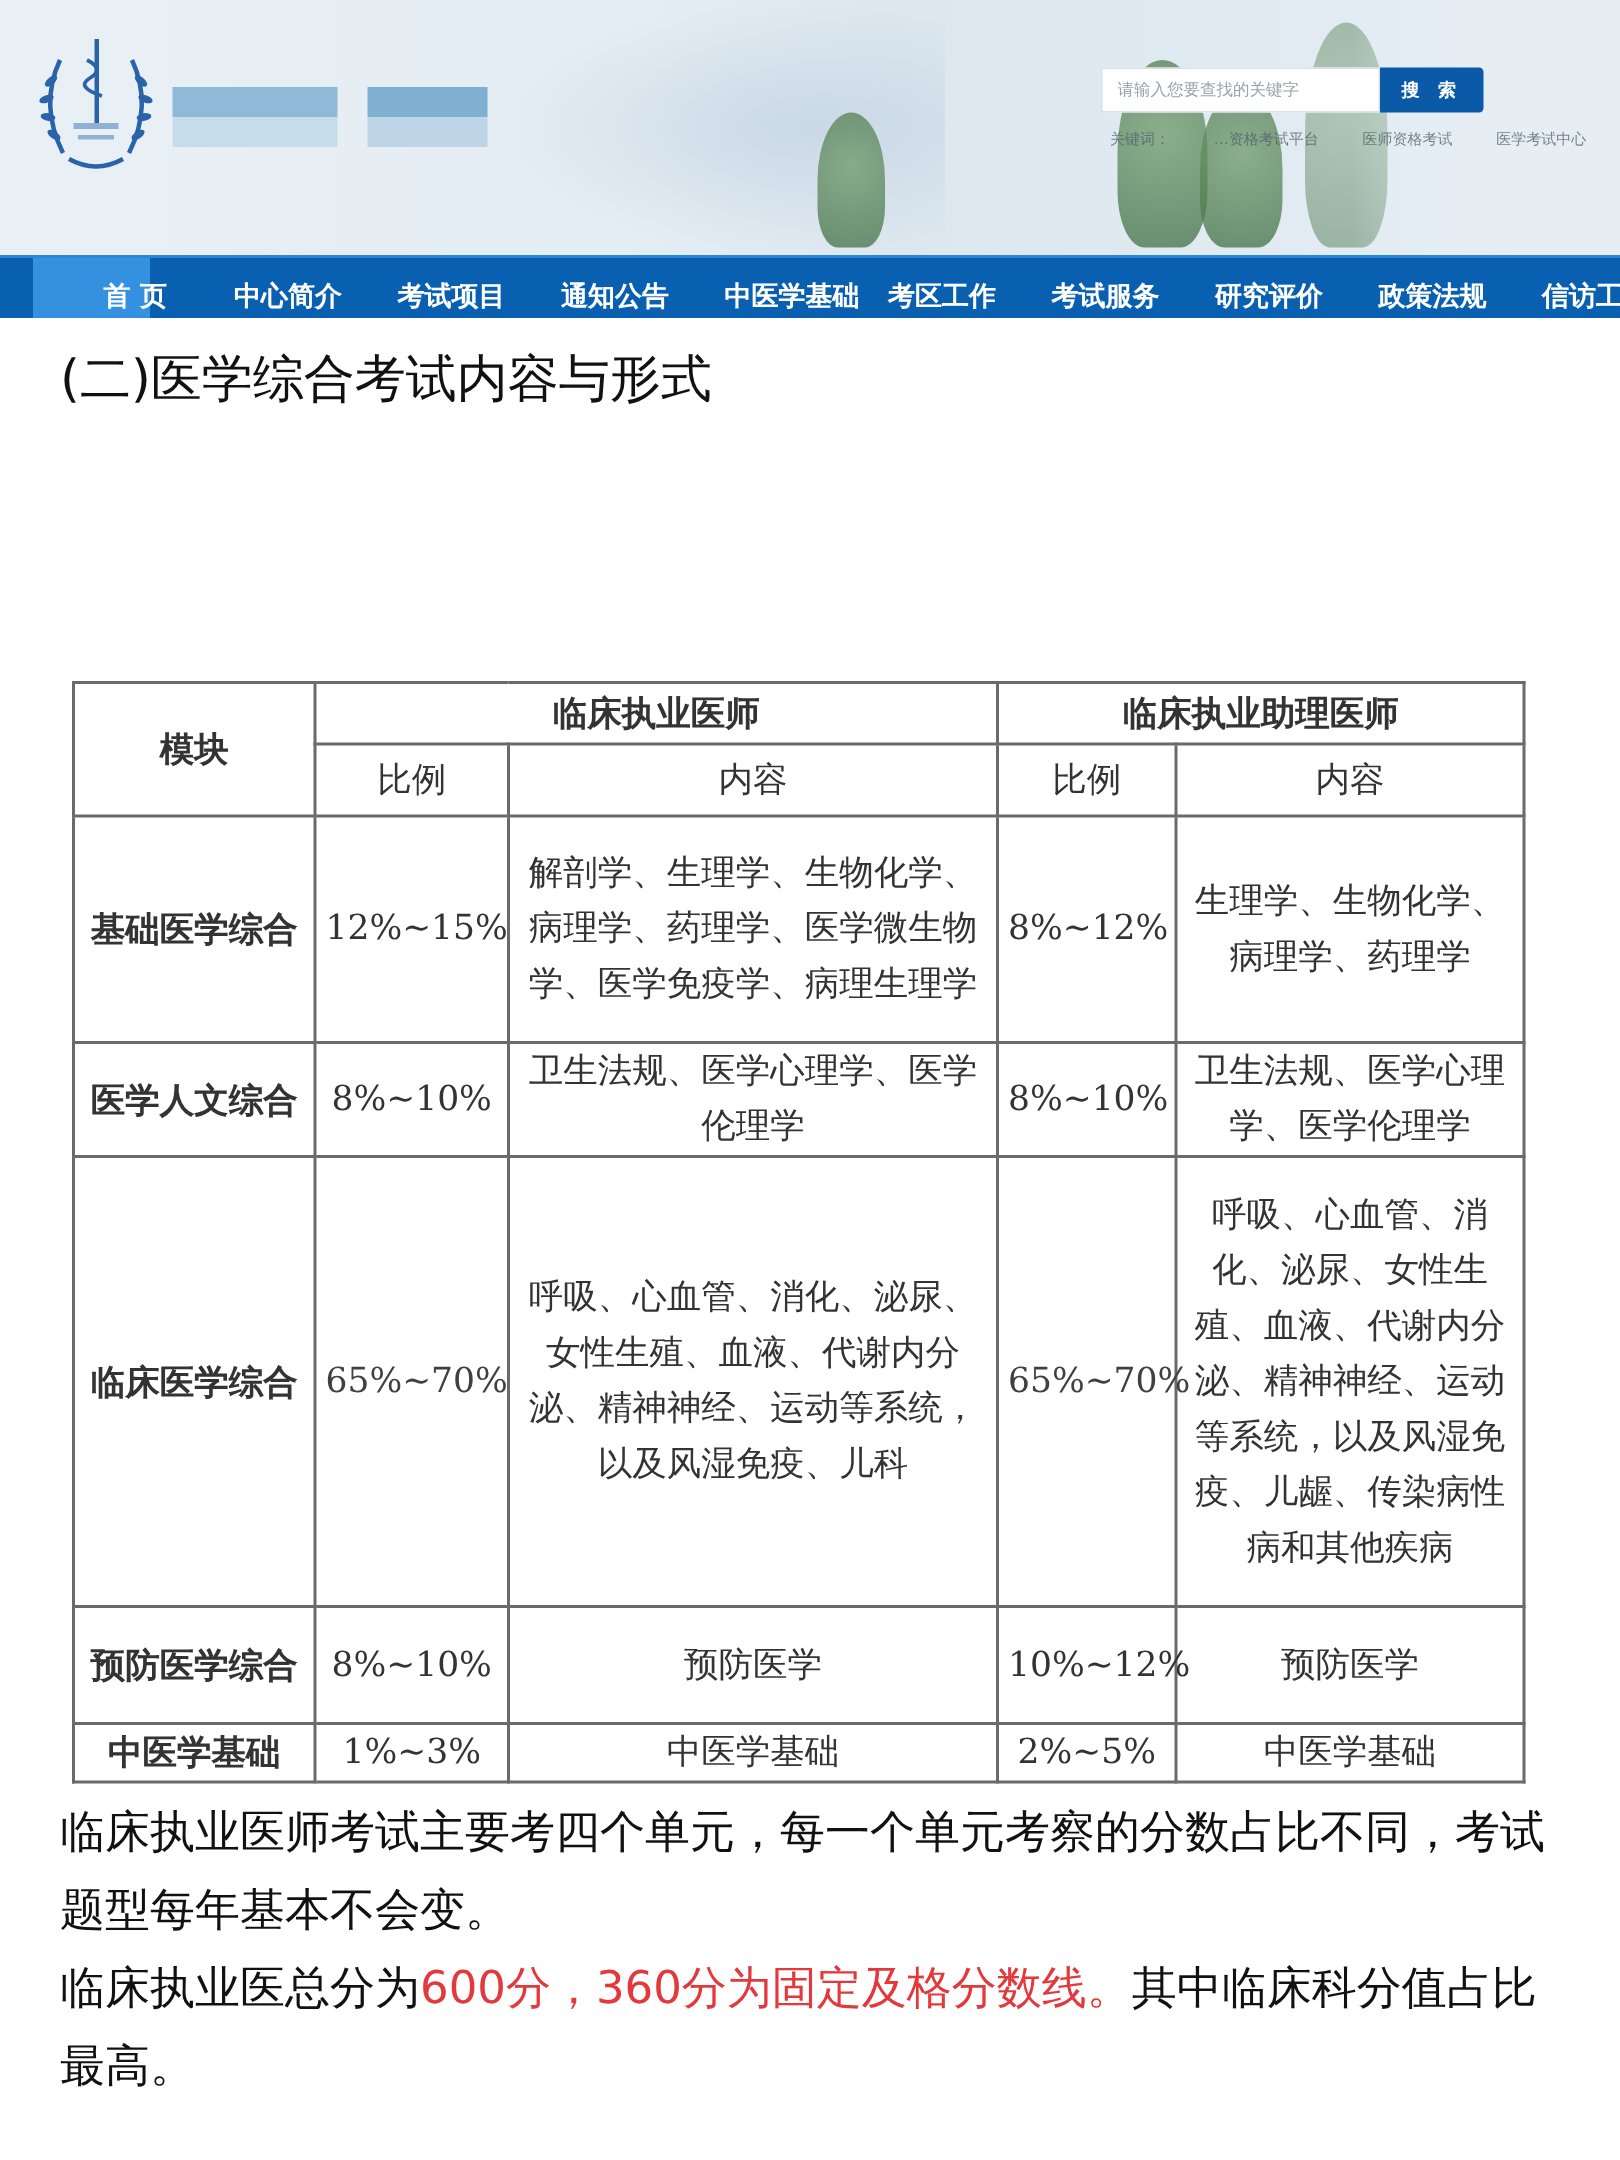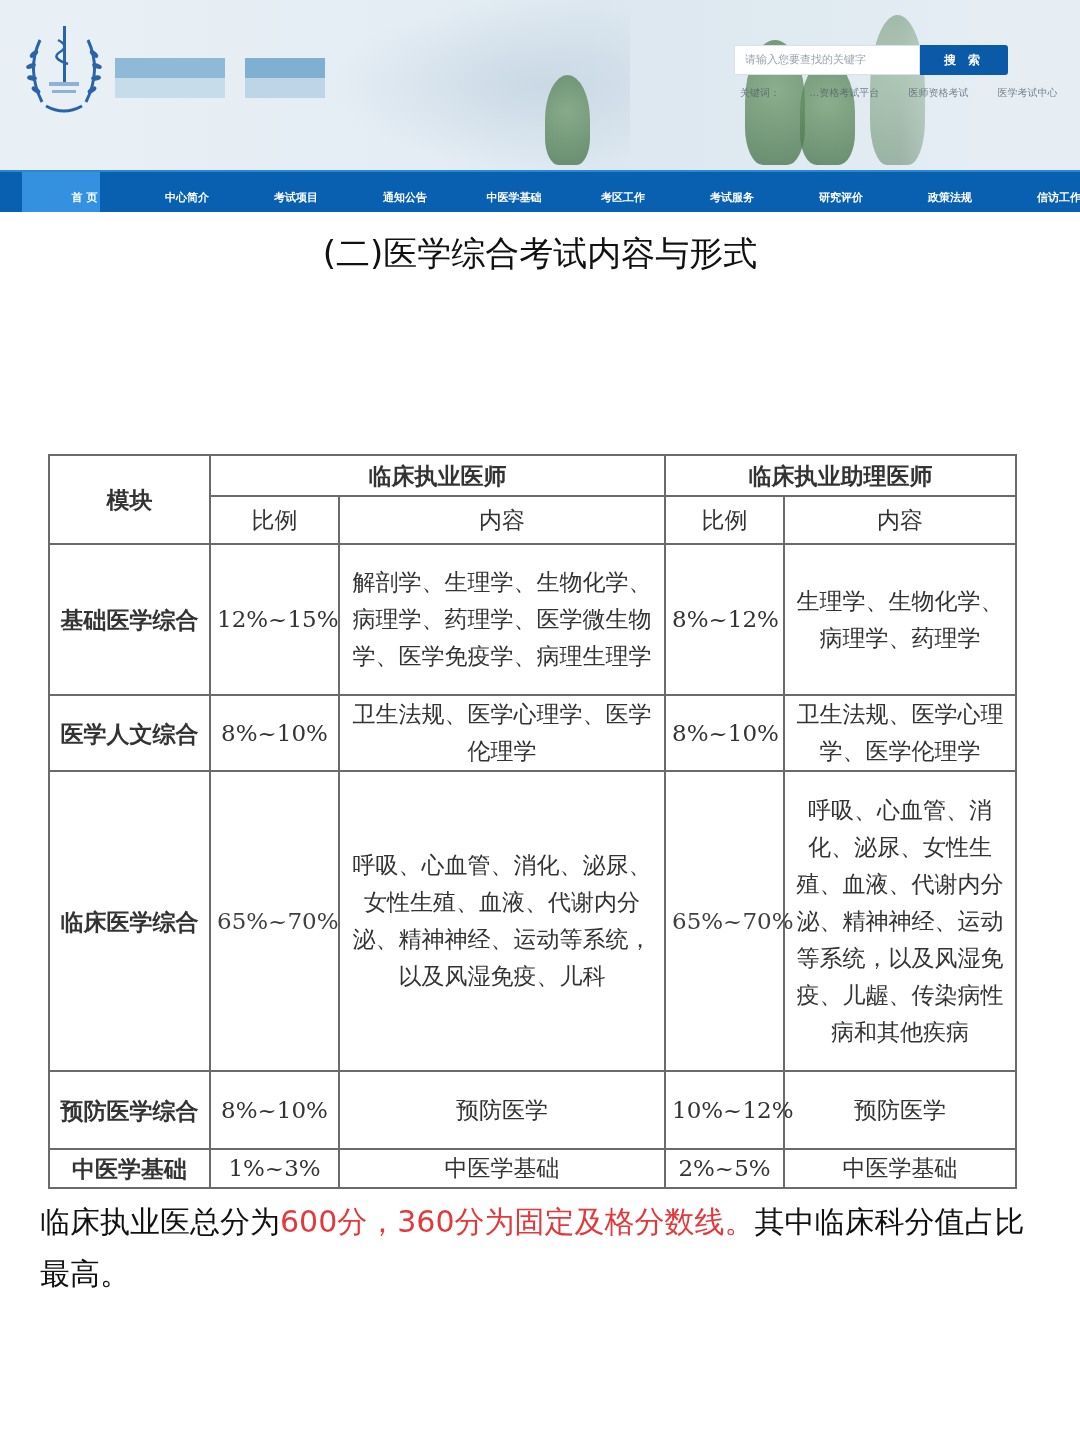--- a/index.html
+++ b/index.html
@@ -32,39 +32,39 @@
   .logo { position: absolute; left: 22px; top: 20px; width: 84px; height: 96px; }
   .site-title { position: absolute; left: 115px; top: 58px; width: 220px; height: 40px; }
   .site-title .blk { position: absolute; height: 20px; }
 
   .search-box {
     position: absolute; left: 734px; top: 45px; width: 186px; height: 30px;
     background: #fff; border: 1px solid #d8e0e8;
     font-size: 11px; color: #9aa4ad; line-height: 28px; padding-left: 10px;
   }
   .search-btn {
-    position: absolute; left: 920px; top: 45px; width: 88px; height: 30px;
+    position: absolute; left: 920px; top: 45px; width: 69px; height: 30px;
     background: #0b5aa8; color: #fff; font-size: 12px; font-weight: bold;
     text-align: center; line-height: 30px; border-radius: 0 3px 3px 0; letter-spacing: 4px;
   }
   .quick-links { position: absolute; left: 740px; top: 86px; height: 16px; font-size: 10px; color: #4f5d6a; white-space: nowrap; }
   .quick-links span { display: inline-block; margin-right: 26px; opacity: 0.75; }
 
   
   .nav {
     position: absolute; left: 0; top: 170px; width: 1080px; height: 42px;
     background: #0a60b0; border-top: 2px solid #2c86d6;
     display: flex; white-space: nowrap; overflow: hidden;
   }
-  .nav-item { height: 40px; line-height: 52px; font-size: 11px; color: #ffffff; font-weight: bold; text-align: center; width: 109px; flex: none; padding-left: 47px; }
+  .nav-item { height: 40px; line-height: 52px; font-size: 18px; color: #ffffff; font-weight: bold; text-align: center; width: 109px; flex: none; padding-left: 47px; }
   .nav-item.first { background: #3391e0; width: 78px; margin-left: 22px; margin-right: 9px; }
 
   
   .article { position: absolute; left: 40px; top: 228px; width: 1000px; }
-  .section-title { font-size: 34px; line-height: 50px; color: #111; font-weight: normal; text-align: center; }
+  .section-title { font-size: 34px; line-height: 50px; color: #111; font-weight: normal; }
   .intro { margin-top: 14px; font-size: 30px; line-height: 48px; color: #111; width: 975px; }
   .red { color: #e4393c; }
 
   
   .table-wrap { position: absolute; left: 48px; top: 454px; width: 967px; }
   table.exam {
     width: 967px; border-collapse: collapse; table-layout: fixed;
     font-family: "DejaVu Serif", "Liberation Serif", serif; color: #333;
     border: 2px solid #555;
   }
@@ -207,14 +207,15 @@
       <td>1%~3%</td>
       <td class="content">中医学基础</td>
       <td>2%~5%</td>
       <td class="content">中医学基础</td>
     </tr>
   </tbody>
     </table>
 </div>
 
 <div class="conclusion">
+  <p>临床执业医师考试主要考四个单元，每一个单元考察的分数占比不同，考试题型每年基本不会变。</p>
   <p><span>临床执业医总分为</span><span class="red">600分，360分为固定及格分数线。</span><span>其中临床科分值占比最高。</span></p>
 </div>
 
 </body></html>

